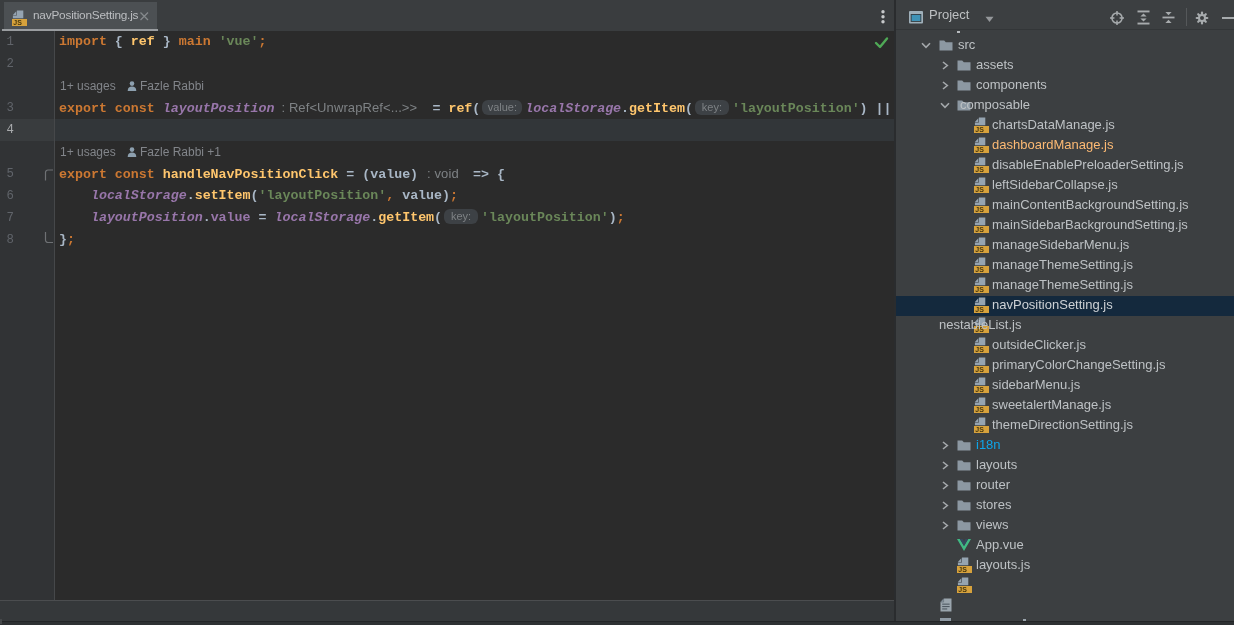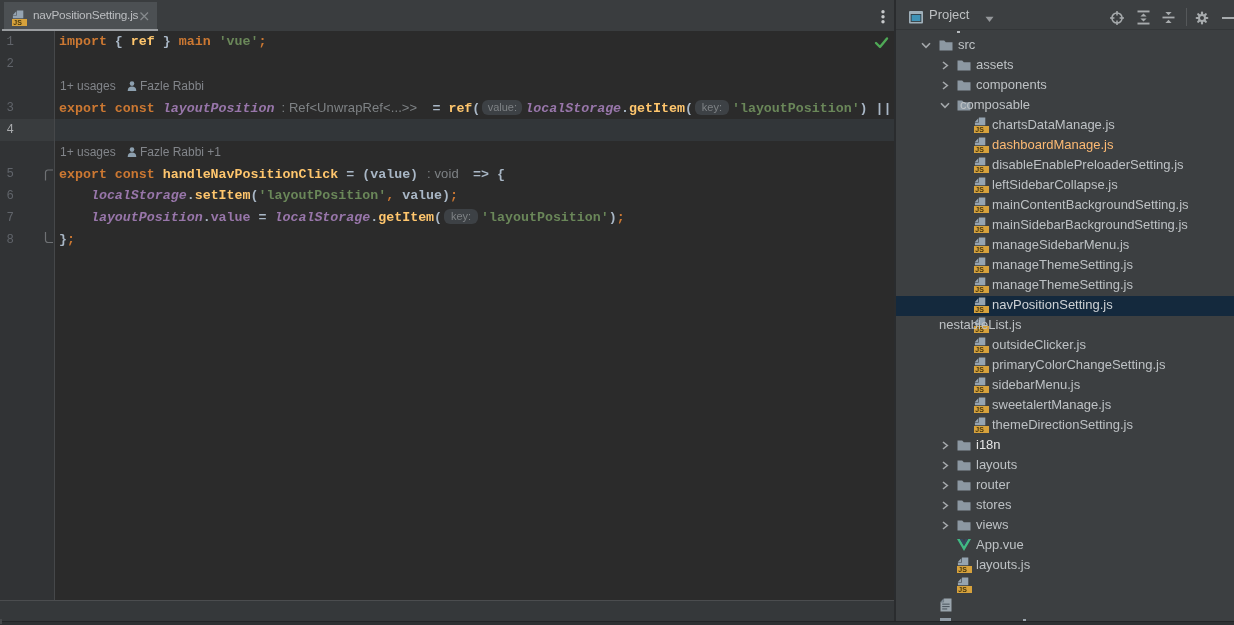--- a/index.html
+++ b/index.html
@@ -242,21 +242,21 @@
       <rect x="0" y="9" width="15" height="7" fill="#d7a23c"></rect>
       <text x="1.3" y="15.1" font-family="Liberation Sans" font-size="7" font-weight="bold" fill="#46370e">JS</text>
     </svg>
     <div class="trow" style="top:415px;color:#bdc1c4"><span style="margin-left:96px">themeDirectionSetting.js</span></div>
     <svg class="abs" style="left:45px;top:440.5px" width="8" height="9">
       <path d="M2 1 L6.3 4.5 L2 8" stroke="#a4a8ab" stroke-width="1.6" fill="none"></path>
     </svg>
     <svg class="abs" style="left:61px;top:439px" width="14" height="12" viewBox="0 0 14 12">
       <path d="M0.5 1.5 H5.2 L6.8 3.2 H13.5 V11.5 H0.5 Z" fill="#8c98a2"></path>
     </svg>
-    <div class="trow" style="top:435px;color:#e5e5e5"><span style="margin-left:80px">i18n</span></div>
+    <div class="trow" style="top:435px;color:#0ea5e9"><span style="margin-left:80px">i18n</span></div>
     <svg class="abs" style="left:45px;top:460.5px" width="8" height="9">
       <path d="M2 1 L6.3 4.5 L2 8" stroke="#a4a8ab" stroke-width="1.6" fill="none"></path>
     </svg>
     <svg class="abs" style="left:61px;top:459px" width="14" height="12" viewBox="0 0 14 12">
       <path d="M0.5 1.5 H5.2 L6.8 3.2 H13.5 V11.5 H0.5 Z" fill="#8c98a2"></path>
     </svg>
     <div class="trow" style="top:455px;color:#bdc1c4"><span style="margin-left:80px">layouts</span></div>
     <svg class="abs" style="left:45px;top:480.5px" width="8" height="9">
       <path d="M2 1 L6.3 4.5 L2 8" stroke="#a4a8ab" stroke-width="1.6" fill="none"></path>
     </svg>

